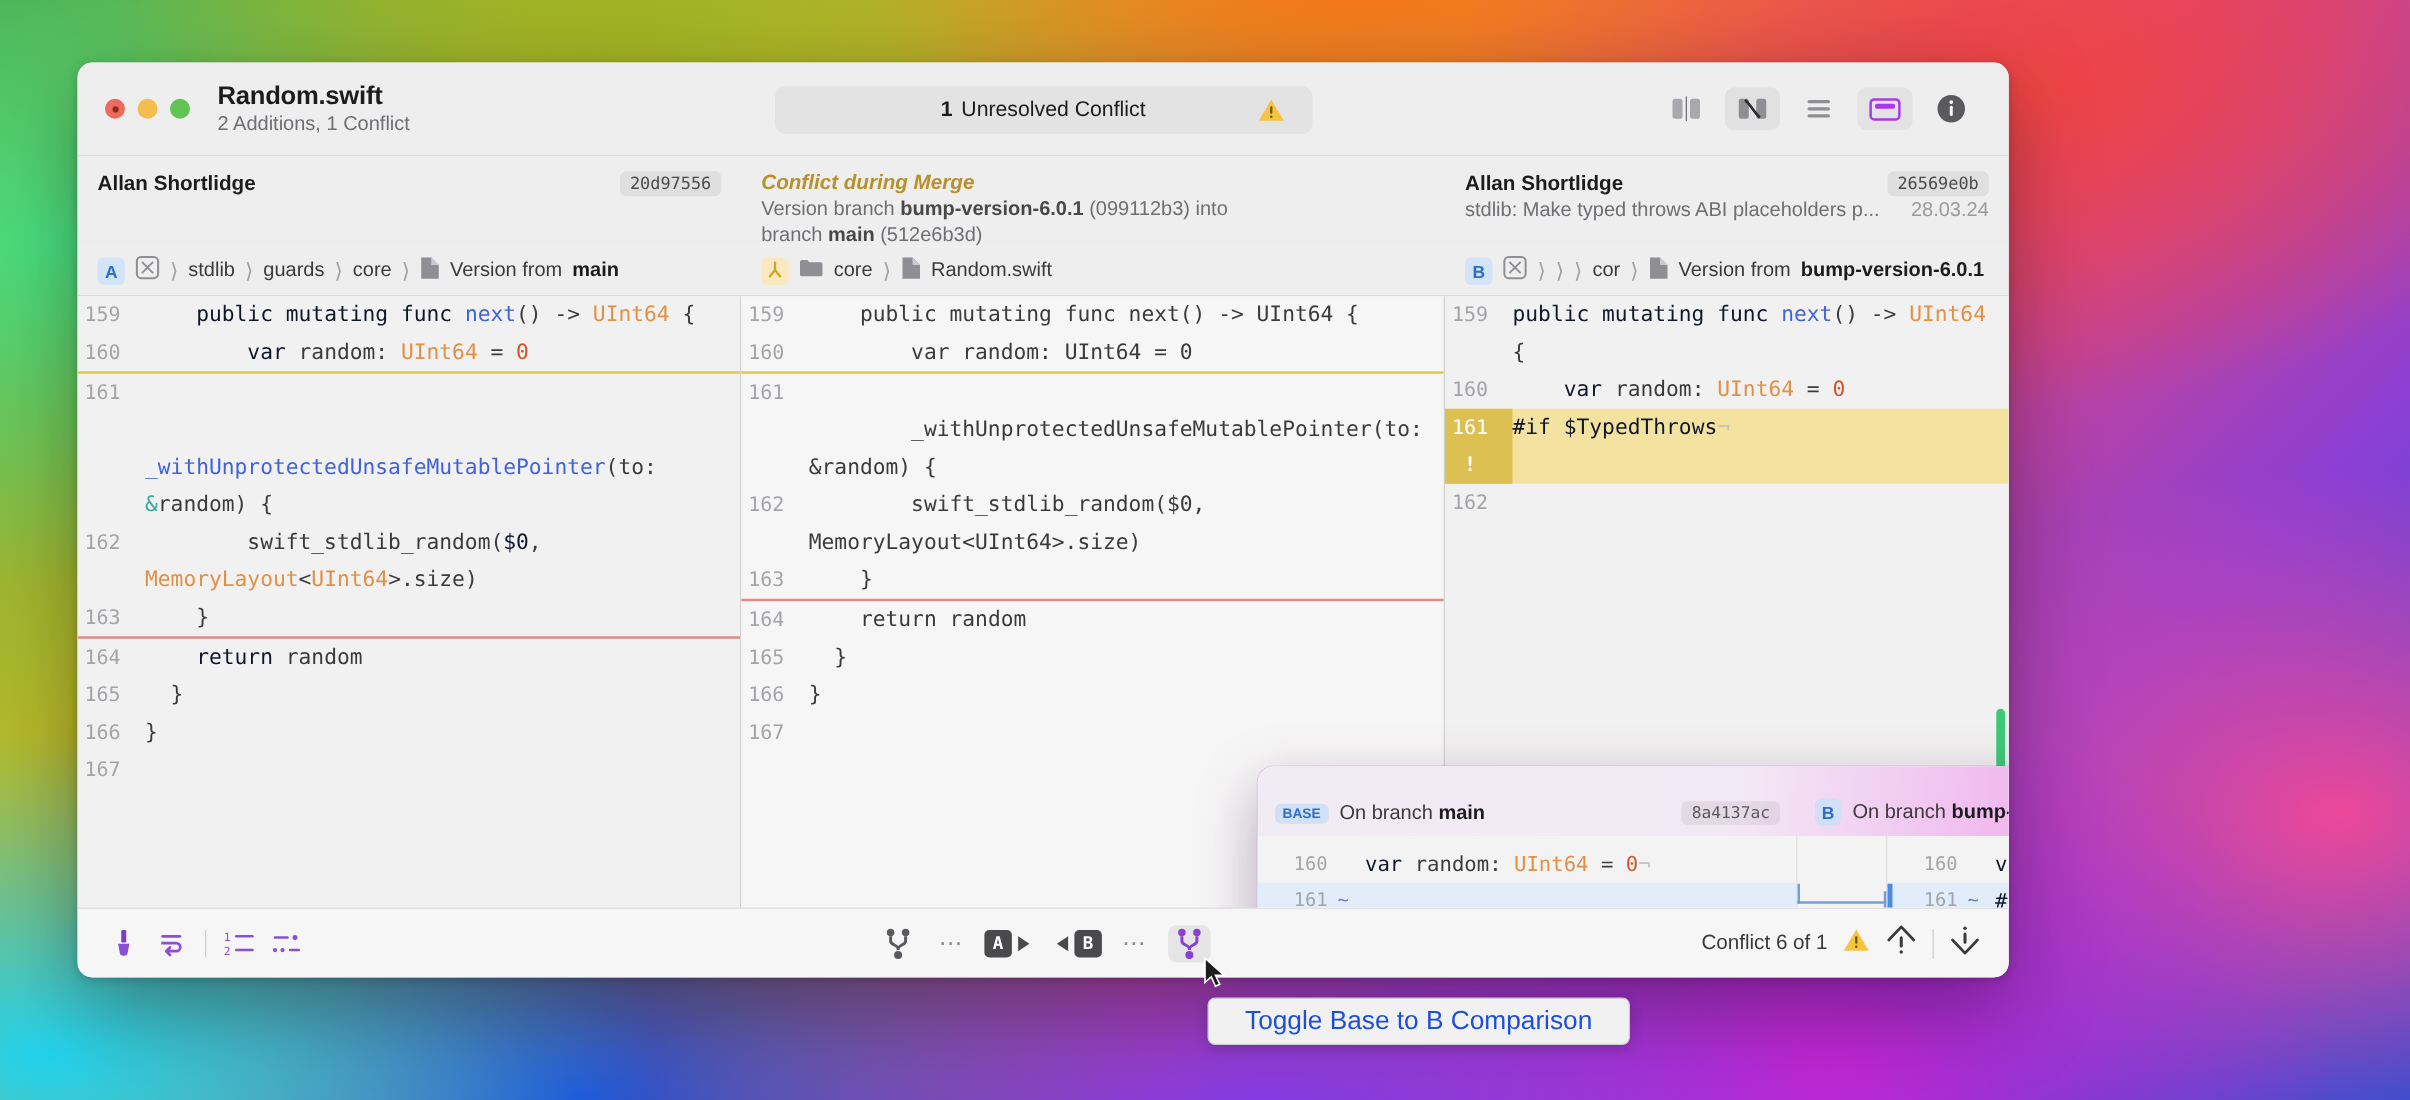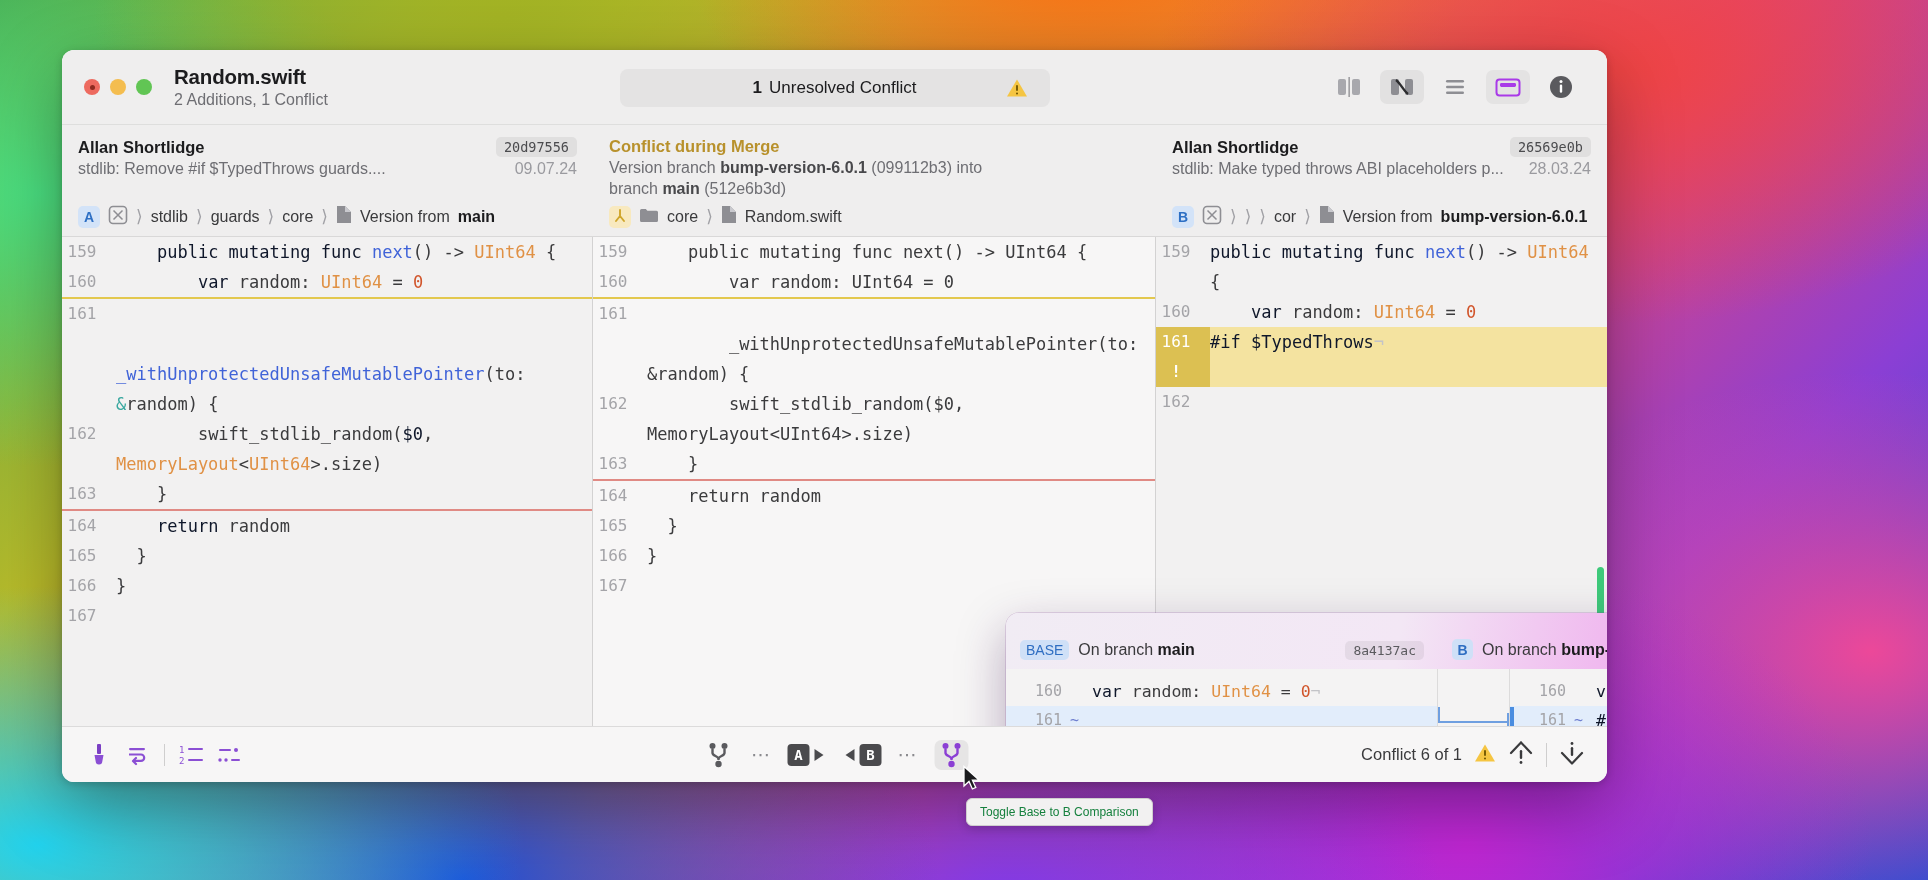--- a/index.html
+++ b/index.html
@@ -85,21 +85,21 @@
     font-family: "DejaVu Sans Mono", monospace; font-size: 13.5px;
     background: #e0dfdf; color: #4b4b4e; padding: 2px 8px; border-radius: 5px;
     font-weight: normal;
   }
   .c-msg {
     font-size: 16px; color: #6e6e73; margin-top: 3px;
     display: flex; justify-content: space-between; align-items: baseline; gap: 10px;
   }
   .c-msg .mtext { overflow: hidden; white-space: nowrap; text-overflow: ellipsis; }
   .c-date { color: #9a9a9f; font-size: 16px; flex: 0 0 auto; }
-  .c-mid .c-title { font-size: 16.5px; font-weight: bold; color: #b8912c; }
+  .c-mid .c-title { font-size: 16.5px; font-weight: bold; color: #b8912c; font-style: italic; }
   .c-mid .c-body  { font-size: 16px; color: #6e6e73; line-height: 1.3; margin-top: 2px; }
   .c-mid .c-body b { color: #48484b; }
 
   
   .crumb-row {
     display: flex; height: 40px; flex: 0 0 40px;
     background: #efeeee; border-bottom: 1px solid #d9d8d8;
     font-size: 16px; color: #3a3a3c; align-items: center;
   }
   .crumb-cell { display: flex; align-items: center; gap: 8px; padding: 0 16px; height: 100%; }
@@ -168,21 +168,21 @@
     display: flex; align-items: flex-end;
   }
   .pop-side {
     display: flex; align-items: center; gap: 9px;
     padding: 0 14px 9px 14px; font-size: 16px; color: #3a3a3c;
   }
   .pop-side-l { width: 432px; }
   .pop-side-r { width: 504px; }
   .pop-side b { color: #1c1c1e; font-weight: bold; }
   .tag-base {
-    background: #cfe0f7; color: #2f6ec2; font-size: 14px; font-weight: normal;
+    background: #cfe0f7; color: #2f6ec2; font-size: 11px; font-weight: bold;
     padding: 2px 6px; border-radius: 5px;
   }
   .tag-b {
     background: #cfe0f7; color: #2f6ec2; font-size: 14px; font-weight: bold;
     width: 21px; height: 21px; border-radius: 5px;
     display: flex; align-items: center; justify-content: center;
   }
   .pop-sha {
     font-family: "DejaVu Sans Mono", monospace; font-size: 13px;
     background: rgba(0,0,0,.06); color: #5a5a5e;
@@ -234,21 +234,21 @@
     font-size: 14px; font-weight: bold; display: flex; align-items: center; justify-content: center;
     font-family: "DejaVu Sans Mono", monospace;
   }
   .nav-div { width: 1px; height: 24px; background: #cfcece; }
 
   
   .cursor { position: absolute; left: 962px; top: 765px; z-index: 60; }
   .tooltip {
     position: absolute; left: 966px; top: 798px; z-index: 60;
     background: #f2f1f1; border: 1px solid #cfcece; border-radius: 6px;
-    padding: 6px 13px; font-size: 12px; color: #15803d;
+    padding: 6px 29px; font-size: 21px; color: #1d4ed8;
     box-shadow: 0 3px 10px rgba(0,0,0,.18);
   }
 </style>
 </head>
 <body>
 
 <div class="window">
 
   <div class="titlebar">
     <div class="traffic">
@@ -309,24 +309,20 @@
           </svg>
       </div>
     </div>
   </div>
 
   <div class="commit-row">
     <div class="commit-cell c-left">
       <div class="c-name">
         <span>Allan Shortlidge</span>
         <span class="sha">20d97556</span>
-      </div>
-      <div class="c-msg">
-        <span class="mtext">stdlib: Remove #if $TypedThrows guards....</span>
-        <span class="c-date">09.07.24</span>
       </div>
     </div>
 
     <div class="commit-cell c-mid">
       <div class="c-title">Conflict during Merge</div>
       <div class="c-body">
         <span>Version branch </span><b>bump-version-6.0.1</b><span> (099112b3) into</span><br>
         <span>branch </span><b>main</b><span> (512e6b3d)</span>
       </div>
     </div>

